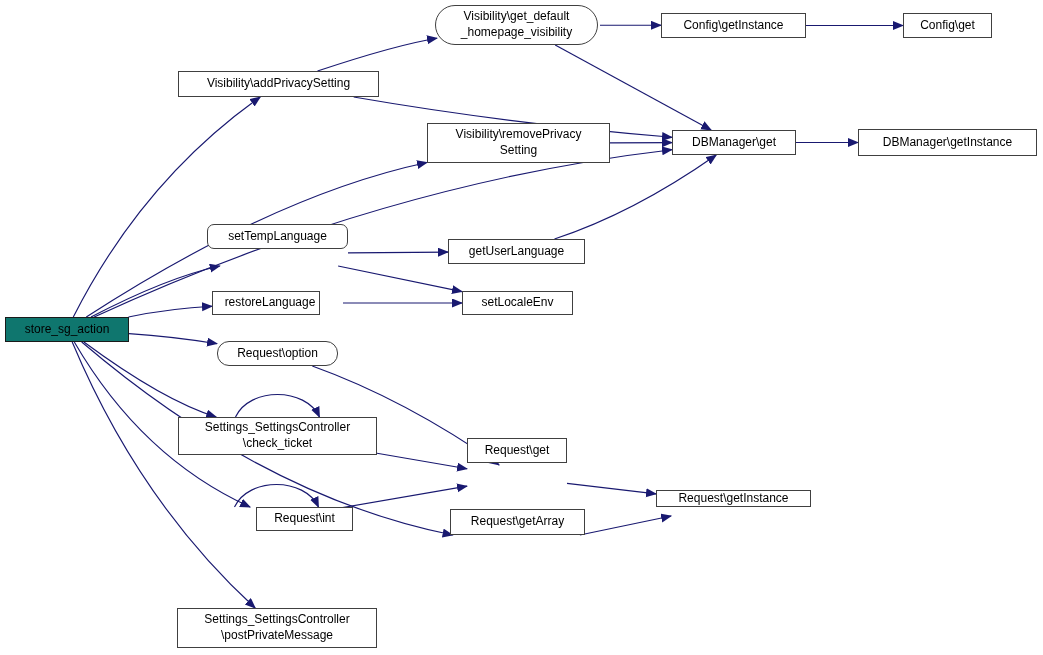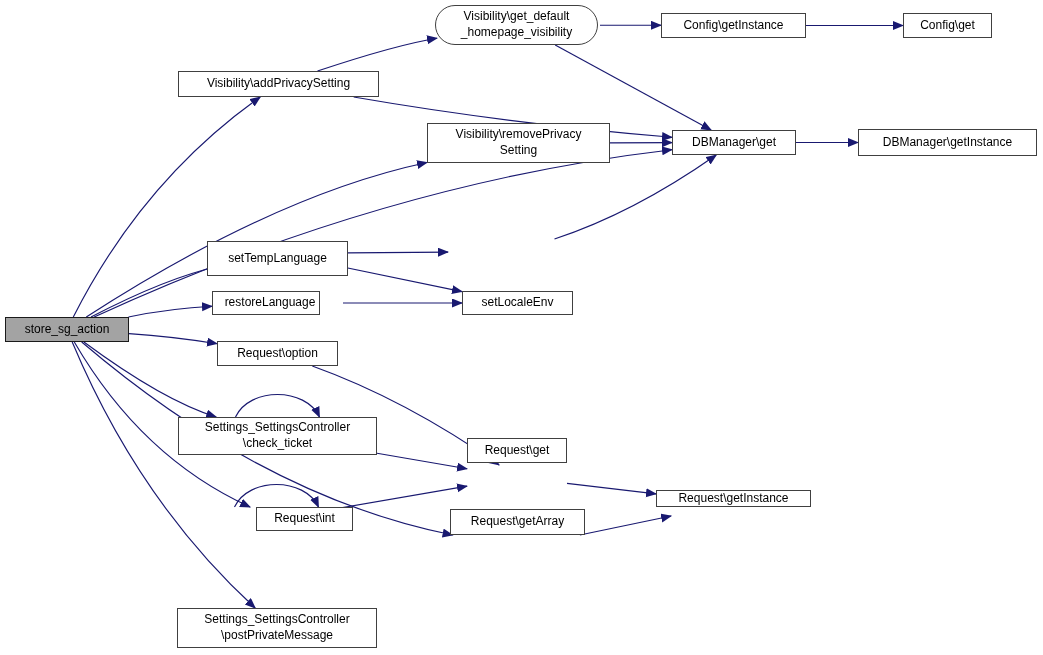--- a/index.html
+++ b/index.html
@@ -30,21 +30,21 @@
     line-height: 1.32;
     display: flex;
     align-items: center;
     justify-content: center;
     text-align: center;
     white-space: pre-line;
     cursor: pointer;
     z-index: 2;
   }
   .node.root {
-    background: #a3a3a3;
+    background: #0f766e;
     border: 1.5px solid #1a1a1a;
     cursor: default;
   }
 </style>
 </head>
 <body>
 
 <div id="stage">
   <svg id="edge-layer" viewBox="0 0 1043 655" xmlns="http://www.w3.org/2000/svg">
     <defs>
@@ -87,24 +87,25 @@
 <div class="node root" style="left: 5px; top: 317px; width: 124px; height: 25px;">store_sg_action</div>
     <div class="node" style="left: 178px; top: 71px; width: 201px; height: 26px;">Visibility\addPrivacySetting</div>
     <div class="node" style="left: 435px; top: 5px; width: 163px; height: 40px; border-radius: 20px;">Visibility\get_default
 _homepage_visibility</div>
     <div class="node" style="left: 661px; top: 13px; width: 145px; height: 25px;">Config\getInstance</div>
     <div class="node" style="left: 903px; top: 13px; width: 89px; height: 25px;">Config\get</div>
     <div class="node" style="left: 427px; top: 123px; width: 183px; height: 40px;">Visibility\removePrivacy
 Setting</div>
     <div class="node" style="left: 672px; top: 130px; width: 124px; height: 25px;">DBManager\get</div>
     <div class="node" style="left: 858px; top: 129px; width: 179px; height: 27px;">DBManager\getInstance</div>
-    <div class="node" style="left: 207px; top: 241px; width: 141px; height: 35px;">setTempLanguage</div>
+    <div class="node" style="left: 207px; top: 224px; width: 141px; height: 25px; border-radius: 7px;">setTempLanguage</div>
+    <div class="node" style="left: 448px; top: 239px; width: 137px; height: 25px;">getUserLanguage</div>
     <div class="node" style="left: 212px; top: 291px; width: 108px; height: 24px; padding-left: 8px;">restoreLanguage</div>
     <div class="node" style="left: 462px; top: 291px; width: 111px; height: 24px;">setLocaleEnv</div>
-    <div class="node" style="left: 217px; top: 341px; width: 121px; height: 25px;">Request\option</div>
+    <div class="node" style="left: 217px; top: 341px; width: 121px; height: 25px; border-radius: 12px;">Request\option</div>
     <div class="node" style="left: 178px; top: 417px; width: 199px; height: 38px;">Settings_SettingsController
 \check_ticket</div>
     <div class="node" style="left: 467px; top: 438px; width: 100px; height: 25px;">Request\get</div>
     <div class="node" style="left: 228px; top: 507px; width: 97px; height: 24px; margin-left: 28px;">Request\int</div>
     <div class="node" style="left: 656px; top: 490px; width: 155px; height: 17px;">Request\getInstance</div>
     <div class="node" style="left: 450px; top: 509px; width: 135px; height: 26px;">Request\getArray</div>
     <div class="node" style="left: 177px; top: 608px; width: 200px; height: 40px;">Settings_SettingsController
 \postPrivateMessage</div>
   </div>
 

